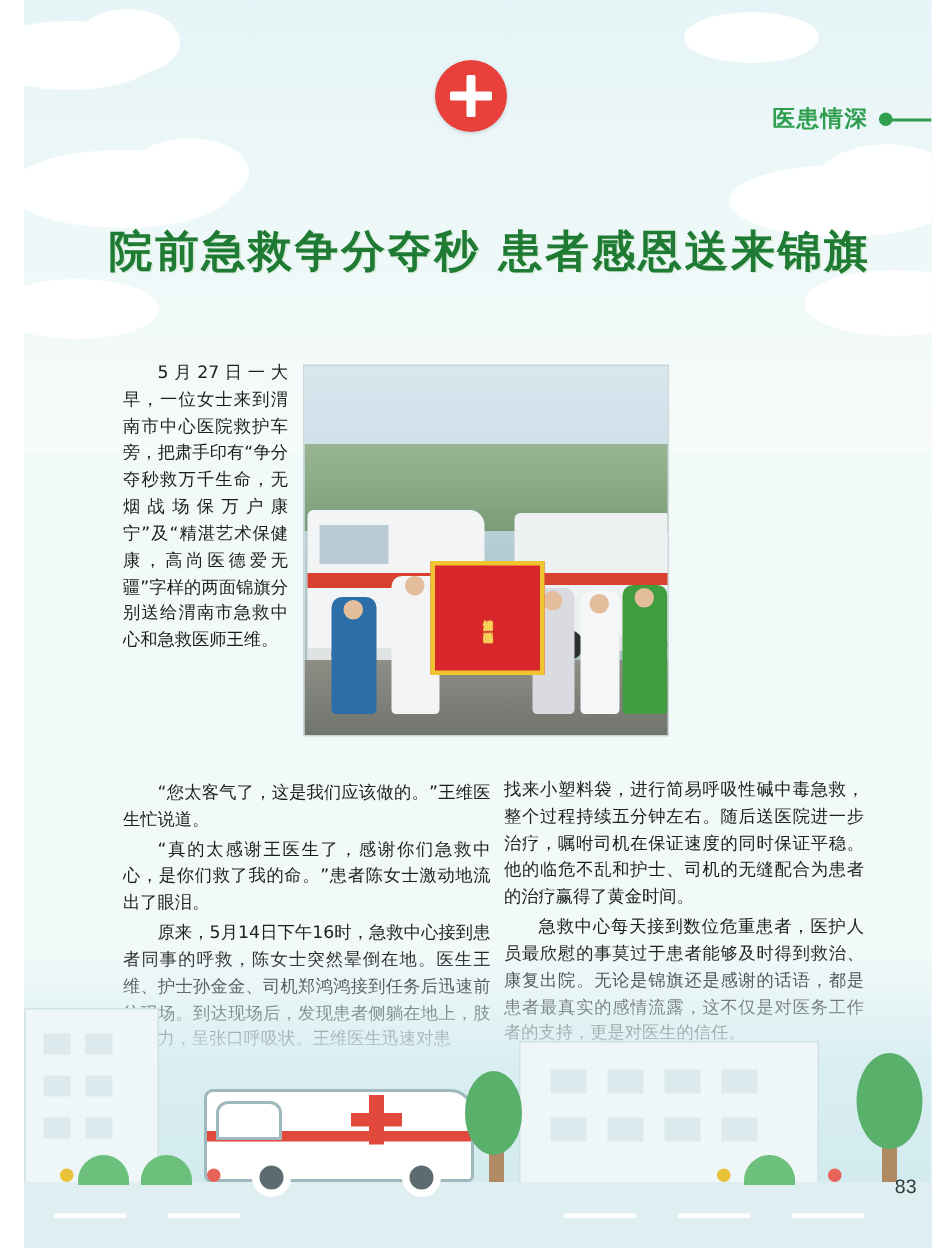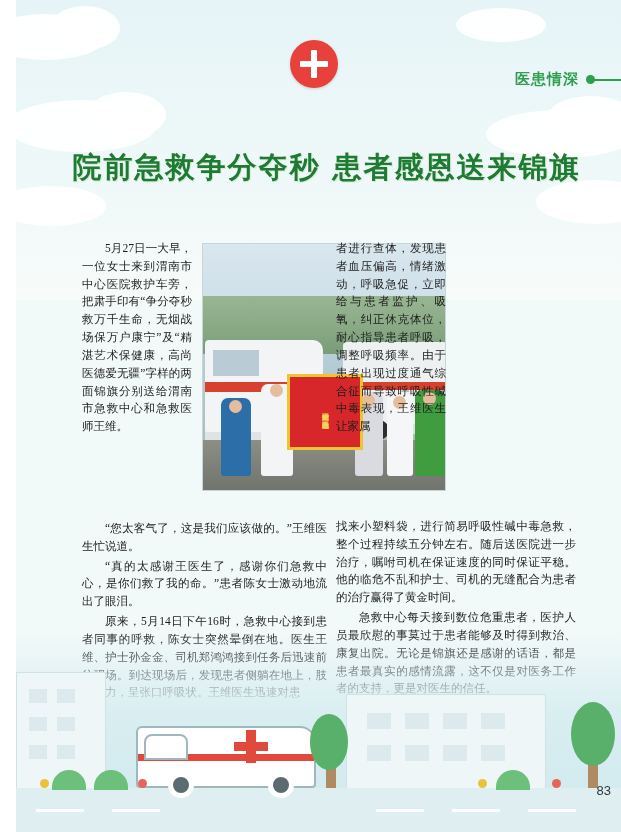--- a/index.html
+++ b/index.html
@@ -118,21 +118,21 @@
   
   .col {
     position: absolute;
     font-size: 11.5px;
     line-height: 1.55;
     color: #1d1d1d;
     text-align: justify;
     font-family: "DejaVu Sans", "Liberation Sans", sans-serif;
   }
   .col p { margin: 0 0 2px 0; }
-  .indent { text-indent: 2em; font-family: Liberation Serif, serif; }
+  .indent { text-indent: 2em; }
 
   #col-left  { left: 66px;  top: 240px; width: 110px; }
   #col-left2 { left: 66px;  top: 520px; width: 245px; }
   #col-right { left: 320px; top: 240px; width: 110px; }
   #col-right2{ left: 320px; top: 518px; width: 240px; }
 
   
   .photo {
     position: absolute;
     left: 186px; top: 243px;
@@ -289,23 +289,20 @@
   <div class="col" id="col-left">
     <p class="indent">5月27日一大早，一位女士来到渭南市中心医院救护车旁，把肃手印有“争分夺秒救万千生命，无烟战场保万户康宁”及“精湛艺术保健康，高尚医德爱无疆”字样的两面锦旗分别送给渭南市急救中心和急救医师王维。</p>
   </div>
 
   <div class="col" id="col-left2">
     <p class="indent">“您太客气了，这是我们应该做的。”王维医生忙说道。</p>
     <p class="indent">“真的太感谢王医生了，感谢你们急救中心，是你们救了我的命。”患者陈女士激动地流出了眼泪。</p>
     <p class="indent">原来，5月14日下午16时，急救中心接到患者同事的呼救，陈女士突然晕倒在地。医生王维、护士孙金金、司机郑鸿鸿接到任务后迅速前往现场。到达现场后，发现患者侧躺在地上，肢体无力，呈张口呼吸状。王维医生迅速对患</p>
   </div>
 
-  <div class="col" id="col-right">
-    <p>者进行查体，发现患者血压偏高，情绪激动，呼吸急促，立即给与患者监护、吸氧，纠正休克体位，耐心指导患者呼吸，调整呼吸频率。由于患者出现过度通气综合征而导致呼吸性碱中毒表现，王维医生让家属</p>
-  </div>
 
   <div class="col" id="col-right2">
     <p>找来小塑料袋，进行简易呼吸性碱中毒急救，整个过程持续五分钟左右。随后送医院进一步治疗，嘱咐司机在保证速度的同时保证平稳。他的临危不乱和护士、司机的无缝配合为患者的治疗赢得了黄金时间。</p>
     <p class="indent">急救中心每天接到数位危重患者，医护人员最欣慰的事莫过于患者能够及时得到救治、康复出院。无论是锦旗还是感谢的话语，都是患者最真实的感情流露，这不仅是对医务工作者的支持，更是对医生的信任。</p>
   </div>
 
   <div class="bottom-ill">
     <div class="b-sky"></div>
 
     <div class="b-building" style="left:0px; bottom:42px; width:90px; height:118px;">

